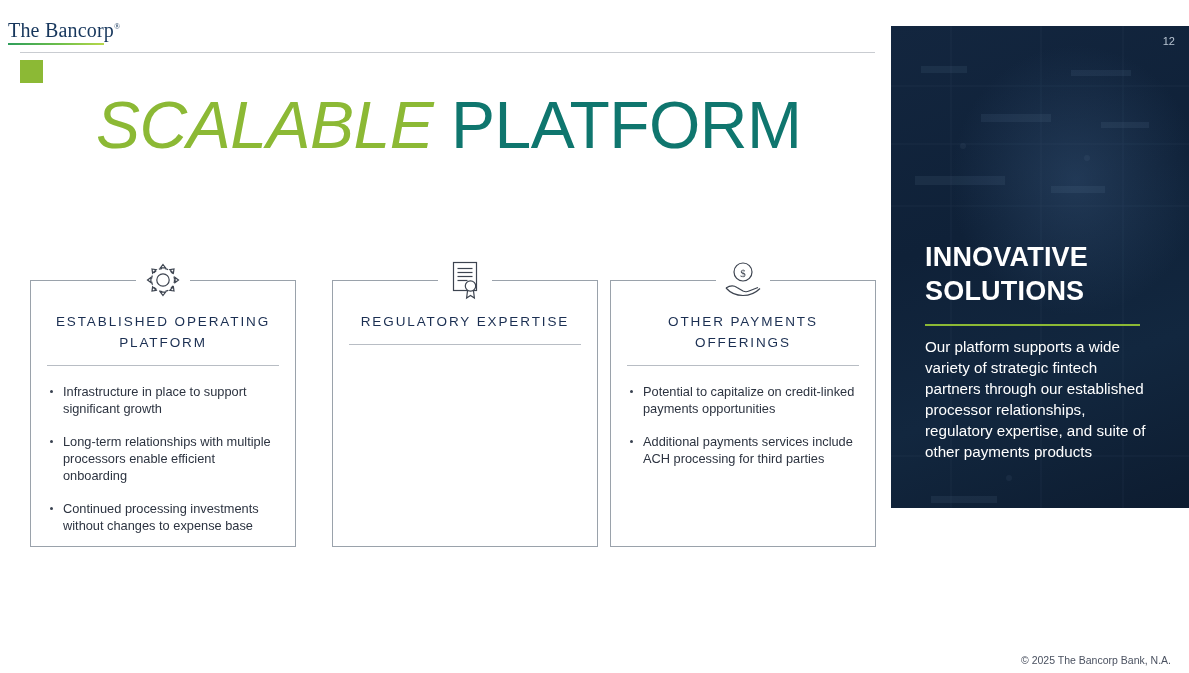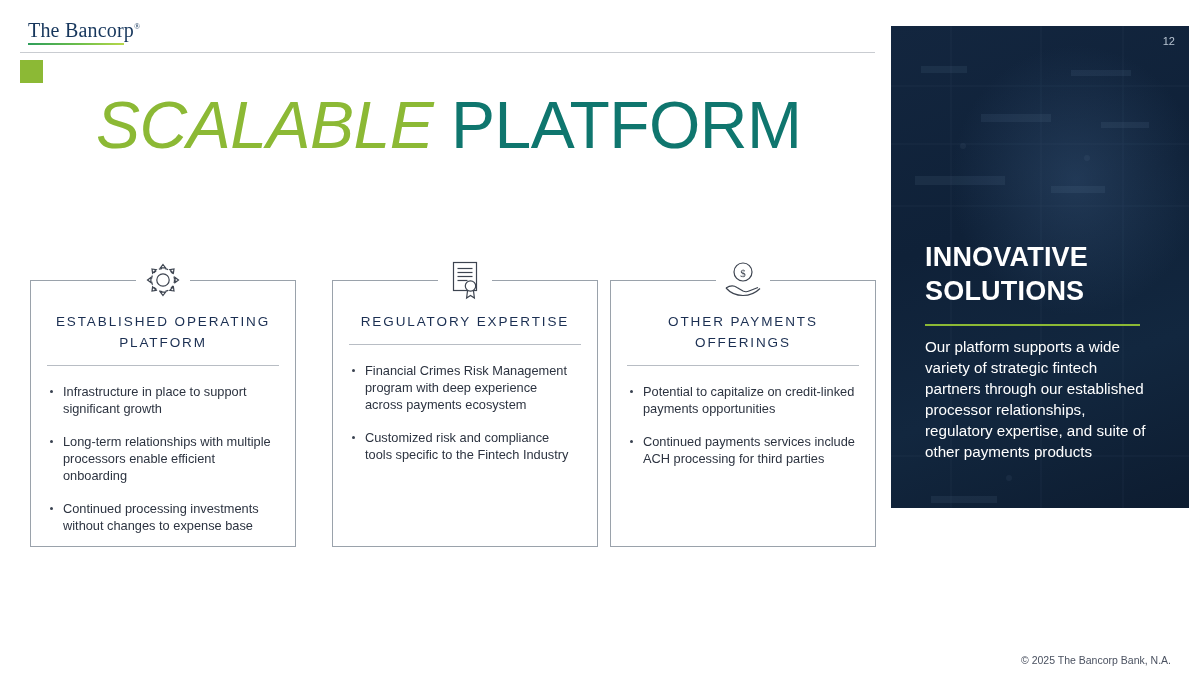--- a/index.html
+++ b/index.html
@@ -17,21 +17,21 @@
   .slide {
     position: relative;
     width: 1189px;
     height: 673px;
     background: #ffffff;
   }
 
   
   .logo {
     position: absolute;
-    left: 28px;
+    left: 8px;
     top: 16px;
     width: 120px;
     height: 34px;
   }
   .logo-text {
     font-family: "Liberation Serif", serif;
     font-size: 20px;
     color: #16365c;
     letter-spacing: .2px;
     line-height: 22px;
@@ -280,42 +280,38 @@
           <line x1="12.5" y1="14.5" x2="27.5" y2="14.5"></line>
           <line x1="12.5" y1="18.5" x2="27.5" y2="18.5"></line>
           <line x1="12.5" y1="22.5" x2="22.5" y2="22.5"></line>
           <circle cx="25.5" cy="28" r="5.2" fill="#ffffff"></circle>
           <path d="M22.6 32.2 L21.6 40 L25.5 37.4 L29.4 40 L28.4 32.2"></path>
         </g>
       </svg>
     </div>
     <div class="card-title">REGULATORY EXPERTISE</div>
     <div class="card-divider"></div>
-    <ul class="bullets">
-      <li>Financial Crimes Risk Management program with deep experience across payments ecosystem</li>
-      <li>Customized risk and compliance tools specific to the Fintech Industry</li>
-    </ul>
   </div>
 
   <div class="card card-3">
     <div class="card-icon">
       <svg width="46" height="44" viewBox="0 0 46 44">
         <g fill="none" stroke="#3d4450" stroke-width="1.2">
           <circle cx="23" cy="14" r="9"></circle>
           <text x="23" y="18.5" font-size="11" fill="#3d4450" stroke="none" text-anchor="middle" font-family="Liberation Serif, serif">$</text>
           <path d="M6 30 C10 27.5 14 27.5 17 29.5 L23 33 C25 34 27 34 29 33 L38 29.5"></path>
           <path d="M6 30 C10 34.5 16 37.5 23 37.5 C30 37.5 36 34.5 40 30.5"></path>
         </g>
       </svg>
     </div>
     <div class="card-title">OTHER PAYMENTS OFFERINGS</div>
     <div class="card-divider"></div>
     <ul class="bullets">
       <li>Potential to capitalize on credit-linked payments opportunities</li>
-      <li>Continued payments services include ACH processing for third parties</li>
+      <li>Additional payments services include ACH processing for third parties</li>
     </ul>
   </div>
 
   <div class="right-panel">
     <svg class="panel-noise" width="298" height="622" viewBox="0 0 298 622" preserveAspectRatio="none">
       <g stroke="#5d7694" stroke-width="1" opacity="0.22">
         <line x1="0" y1="60" x2="298" y2="60"></line>
         <line x1="0" y1="118" x2="298" y2="118"></line>
         <line x1="0" y1="180" x2="298" y2="180"></line>
         <line x1="0" y1="430" x2="298" y2="430"></line>

